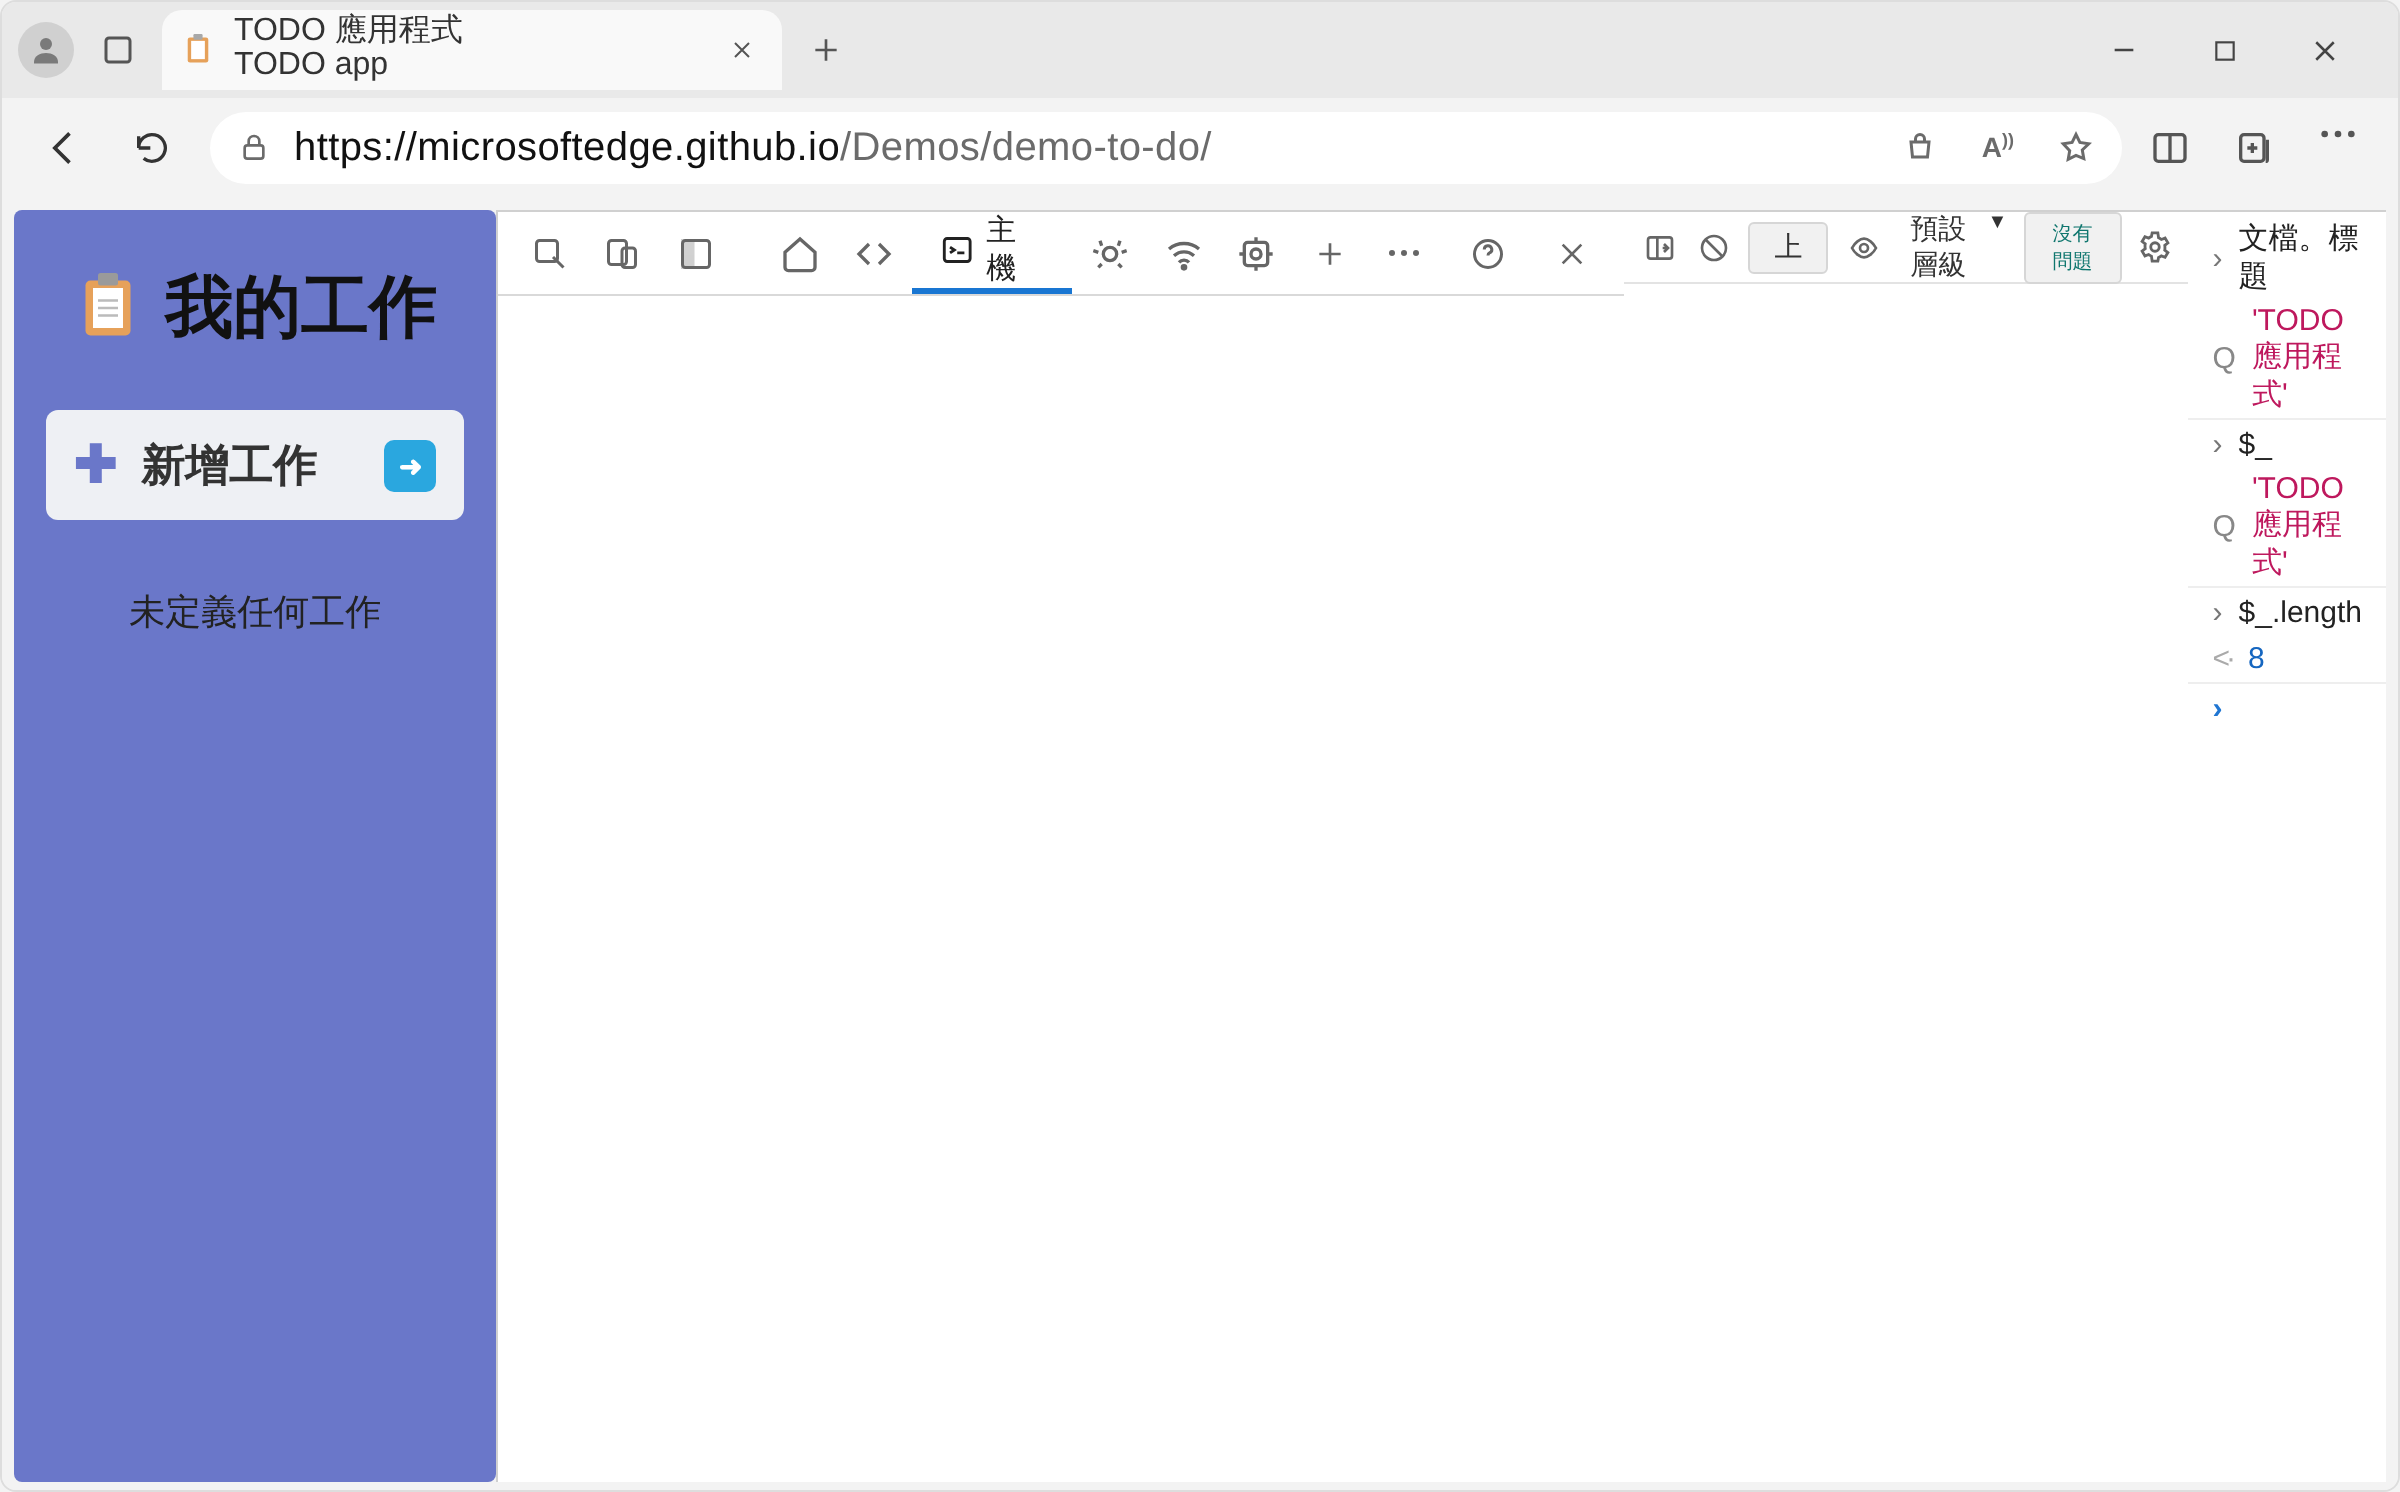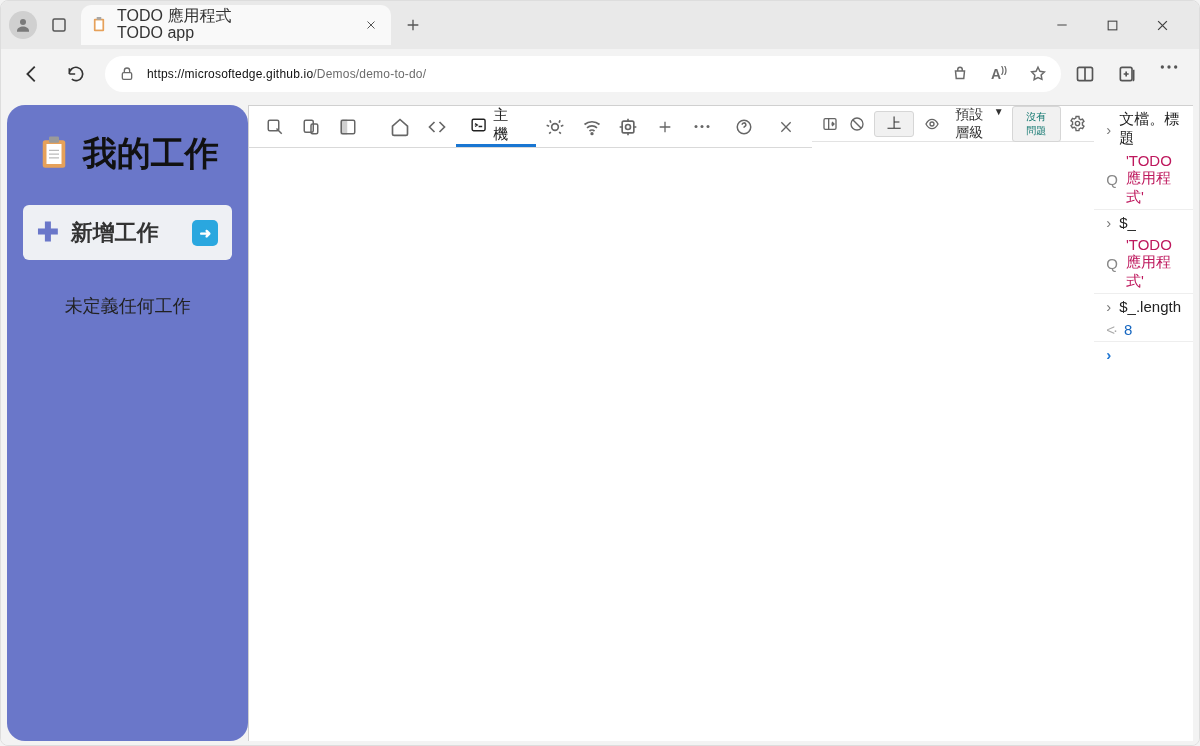--- a/index.html
+++ b/index.html
@@ -12,28 +12,28 @@
     .tab-favicon{width:16px;height:16px;display:flex;align-items:center;justify-content:center;color:#cc7a29}
     .tab-texts{display:flex;flex-direction:column;line-height:1.05;font-size:16px;color:#333}
     .tab-close{margin-left:auto;color:#555;width:20px;height:20px;display:flex;align-items:center;justify-content:center;border-radius:4px}
     .newtab{width:28px;height:28px;display:flex;align-items:center;justify-content:center;color:#555}
     .win-ctrls{margin-left:auto;display:flex;gap:24px;padding-right:16px;color:#444}
     .win-ctrls span{width:26px;height:26px;display:flex;align-items:center;justify-content:center}
 
     .addrbar{height:50px;display:flex;align-items:center;gap:14px;padding:0 16px;background:#f3f3f3}
     .nav-btn{width:30px;height:30px;display:flex;align-items:center;justify-content:center;color:#333}
     .url-pill{flex:1;height:36px;background:#fff;border-radius:18px;display:flex;align-items:center;padding:0 14px;gap:12px;color:#6b6b6b}
-    .url-text{flex:1;font-size:12px;letter-spacing:.2px}
+    .url-text{flex:1;font-size:20px;letter-spacing:.2px}
     .url-host{color:#111}
     .pill-right{margin-left:auto;display:flex;gap:22px;color:#6b6b6b}
     .addr-right{display:flex;gap:22px;color:#555;padding-right:4px}
 
     
     .content{display:flex;height:calc(746px - 48px - 50px);padding:6px;gap:0;background:#f3f3f3}
-    .page{width:456px;background:#6a77c9;border-radius:18px;padding:26px 16px;color:#111;display:flex;flex-direction:column;align-items:center}
+    .page{width:456px;background:#6a77c9;border-radius:4px;padding:26px 16px;color:#111;display:flex;flex-direction:column;align-items:center}
     .page-title{font-size:34px;font-weight:700;display:flex;align-items:center;gap:12px;margin-bottom:28px}
     .clip-icon{width:34px;height:40px;display:flex;align-items:center;justify-content:center;color:#e08a2e}
     .add-card{width:100%;background:#eef0f4;border-radius:6px;display:flex;align-items:center;padding:12px 14px;gap:12px;font-size:22px;font-weight:600;color:#333}
     .plus{color:#6a77c9;font-weight:700;font-size:26px}
     .go-btn{margin-left:auto;width:26px;height:26px;background:#2aa7df;border-radius:5px;display:flex;align-items:center;justify-content:center;color:#fff;font-size:14px}
     .empty-msg{margin-top:34px;font-size:18px;color:#222}
 
     
     .dt{flex:1;background:#fff;border-left:1px solid #d0d0d0;border-top:1px solid #d0d0d0;display:flex;flex-direction:row;font-size:14px;color:#333}
     .dt-tabs{height:42px;display:flex;align-items:center;gap:2px;border-bottom:1px solid #d9d9d9;padding:0 8px}

